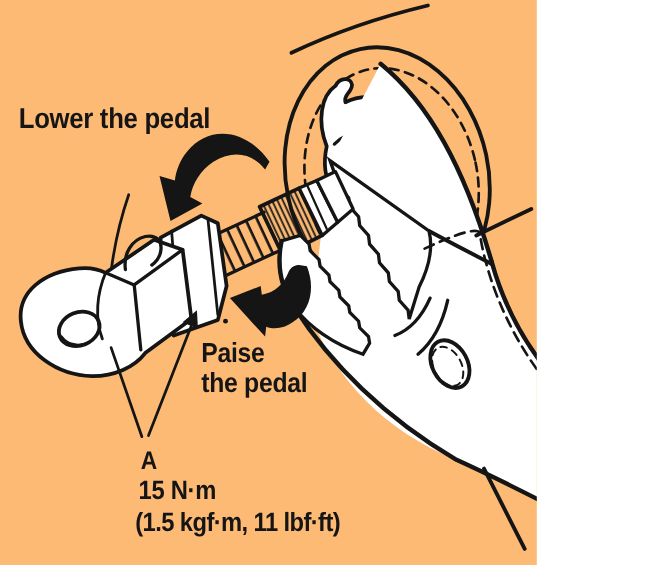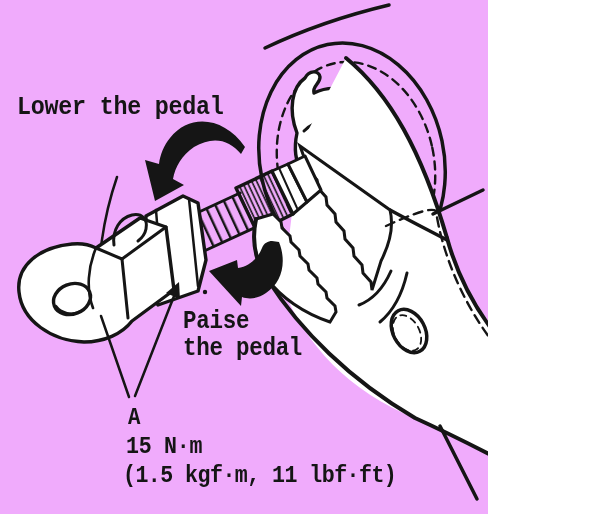--- a/index.html
+++ b/index.html
@@ -1,17 +1,17 @@
 <!DOCTYPE html>
 <html><head>
 <meta charset="utf-8">
 <style>
   html,body{margin:0;padding:0;background:#fff;}
-  #stage{position:relative;width:488px;height:514px;background:#f0abfc;overflow:hidden;
-         font-family:Liberation Mono, monospace;}
+  #stage{position:relative;width:488px;height:514px;background:#fdba74;overflow:hidden;
+         font-family:Liberation Sans, sans-serif;}
   #art{position:absolute;left:0;top:0;width:600px;height:514px;}
   .lbl{position:absolute;color:#151515;font-weight:bold;
        transform:scaleX(0.9);transform-origin:left top;white-space:nowrap;
        letter-spacing:-0.3px;line-height:1.08;}
   .lbl-lower{left:17px;top:93px;font-size:26px;}
   .lbl-raise{left:183px;top:308px;font-size:25px;}
   .lbl-a{left:128px;top:406px;font-size:23px;}
   .lbl-nm{left:126px;top:434px;font-size:24px;}
   .lbl-alt{left:123px;top:463px;font-size:24px;letter-spacing:-0.6px;}
 </style>

